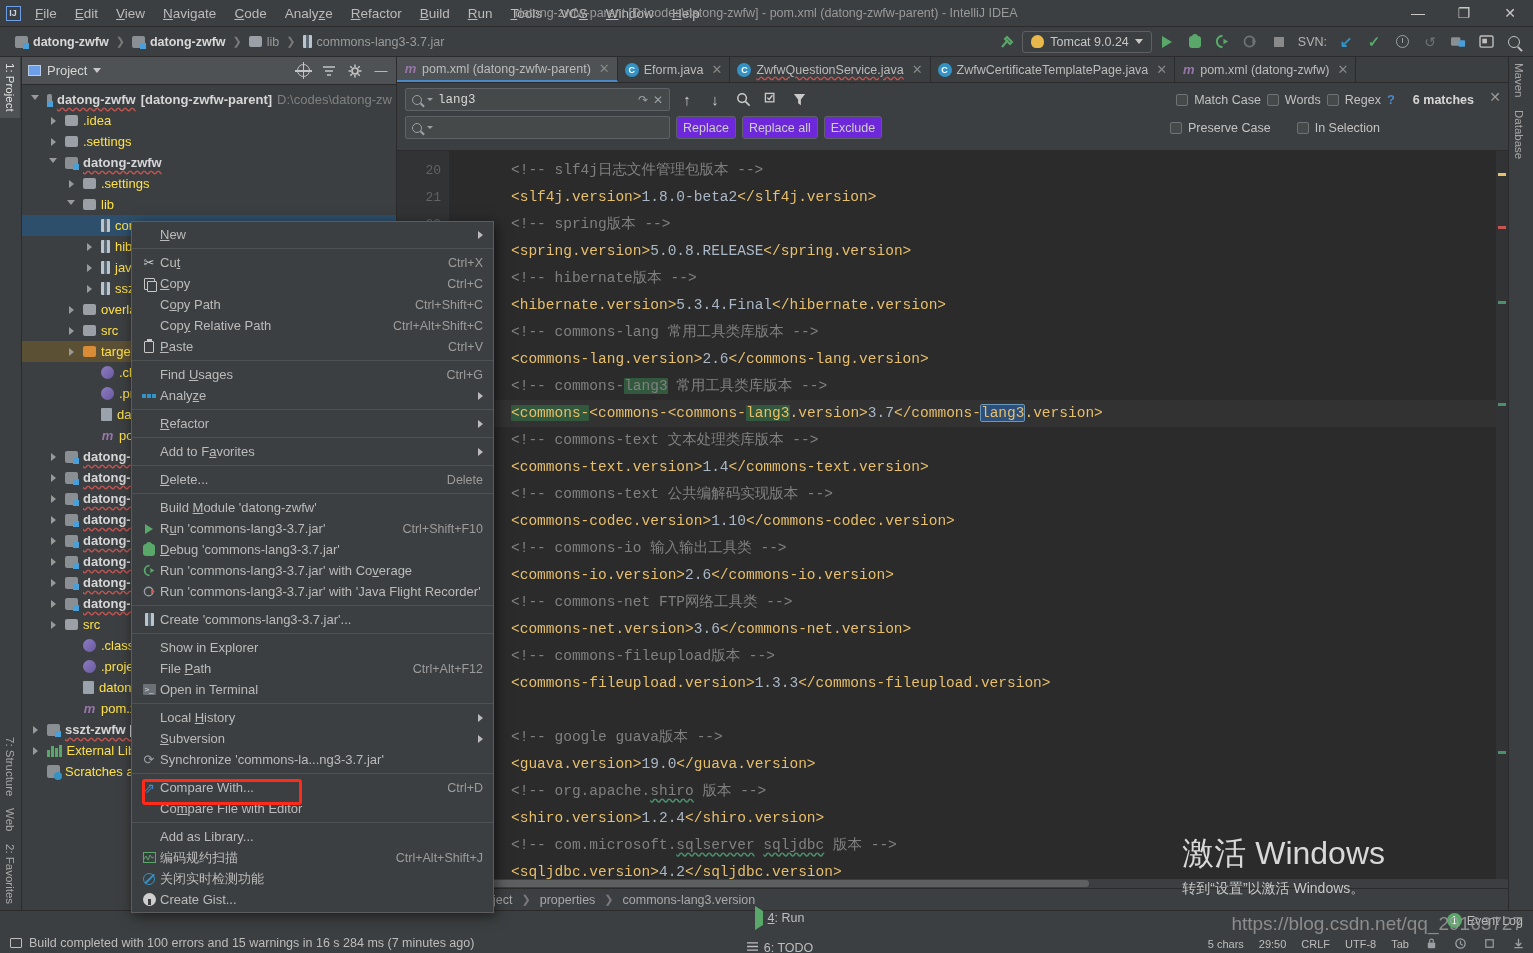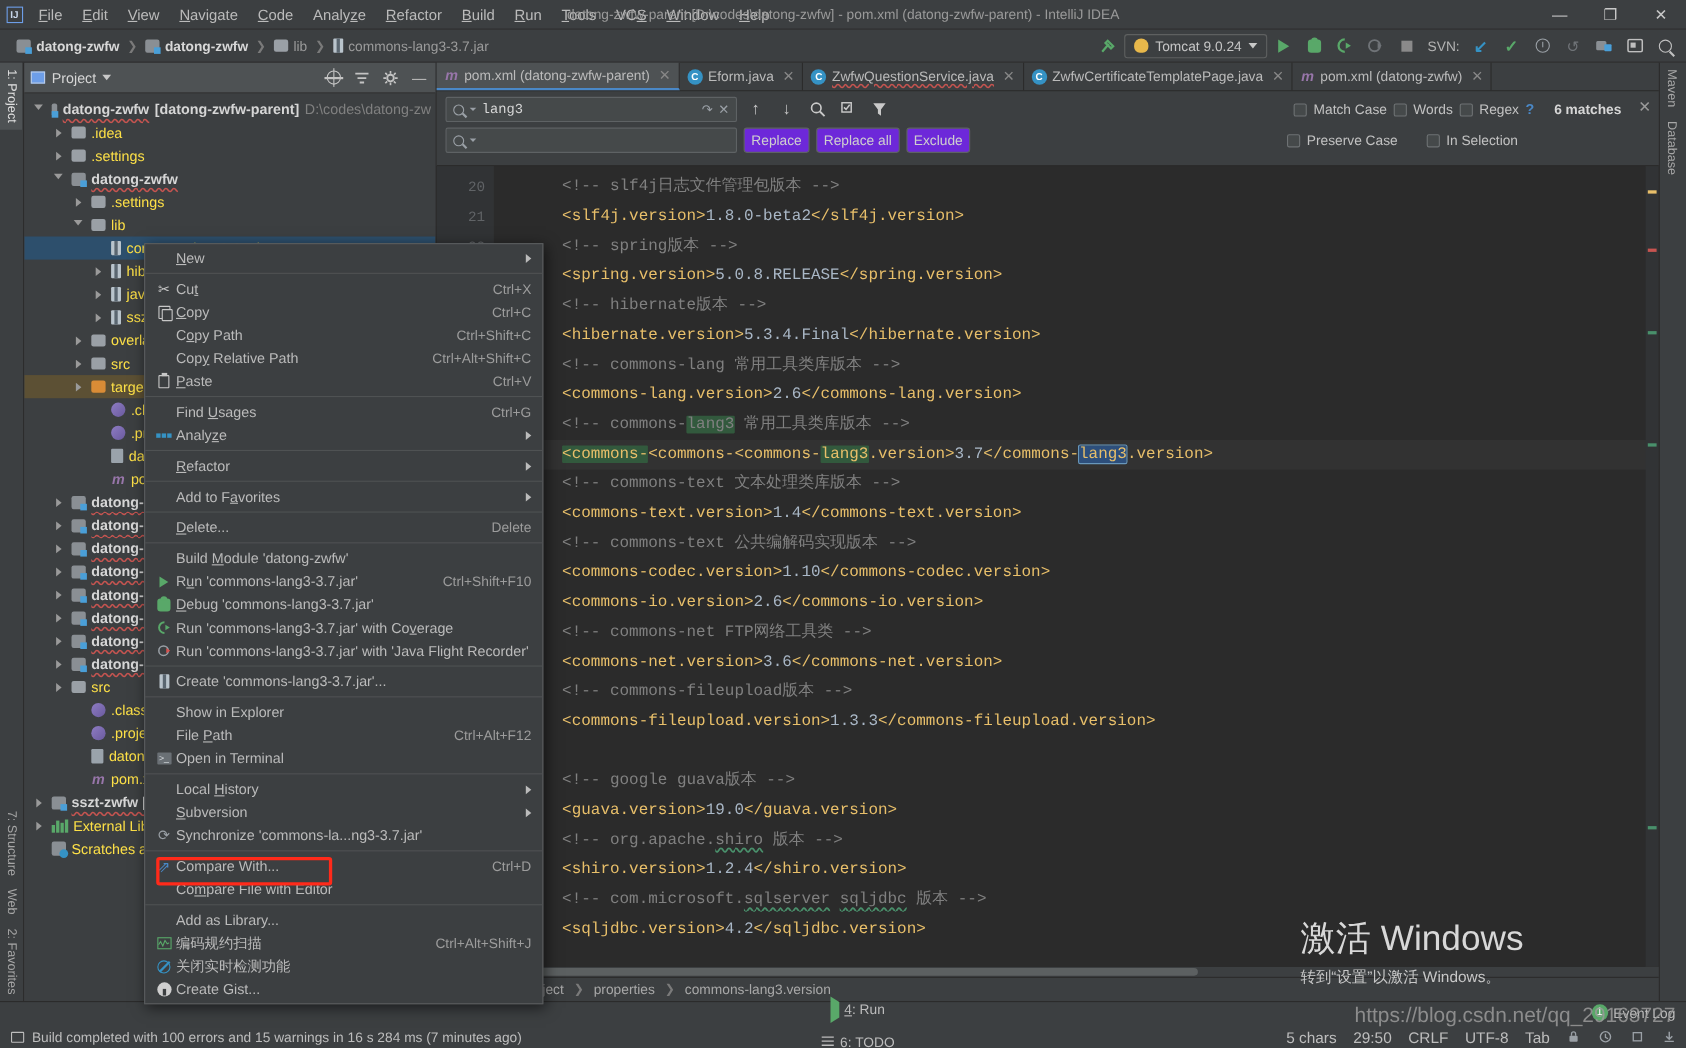--- a/index.html
+++ b/index.html
@@ -231,21 +231,21 @@
 
   
   #statusbar{
     position:absolute; left:0; right:0; bottom:0; height:43px; background:#3c3f41;
     border-top:1px solid #2b2b2b;
   }
   #sb-row1{ height:21px; display:flex; align-items:center; padding-left:26px; gap:16px;flex-direction:column; }
   .sbw{ display:flex; align-items:center; gap:5px; font-size:12.5px; color:#bdbdbd; white-space:nowrap;}
   #sb-row2{ height:21px; display:flex; align-items:center; padding-left:10px; gap:7px; font-size:12.5px; color:#bdbdbd;}
   .ic-msg{ width:12px;height:10px;border:1.3px solid #bdbdbd;border-radius:1px;}
-  #sb-right{ position:absolute; right:8px; bottom:2px; display:flex; align-items:center; gap:15px; font-size:14px; color:#bdbdbd;}
+  #sb-right{ position:absolute; right:8px; bottom:2px; display:flex; align-items:center; gap:15px; font-size:11px; color:#bdbdbd;text-align:center;}
   #sb-ev{ position:absolute; right:10px; top:2px; display:flex; align-items:center; gap:5px; font-size:12.5px; color:#bdbdbd;}
   .badge-g{ width:15px;height:15px;border-radius:50%;background:#59a869;color:#fff;font-size:10px;display:flex;align-items:center;justify-content:center;}
   .sb-ic{ width:14px;height:14px;display:inline-block;}
 
   
   #winmark{
     position:absolute; right:148px; bottom:55px; text-align:left; color:#cfcfcf;
     z-index:5; pointer-events:none;
   }
   #winmark .l1{ font-size:32px; color:#d8d8d8; }
@@ -742,20 +742,21 @@
         <div class="cl"><span class="cm">&lt;!-- hibernate版本 --&gt;</span></div>
         <div class="cl"><span class="tg">&lt;hibernate.version&gt;</span><span class="vv">5.3.4.Final</span><span class="tg">&lt;/hibernate.version&gt;</span></div>
         <div class="cl"><span class="cm">&lt;!-- commons-lang 常用工具类库版本 --&gt;</span></div>
         <div class="cl"><span class="tg">&lt;commons-lang.version&gt;</span><span class="vv">2.6</span><span class="tg">&lt;/commons-lang.version&gt;</span></div>
         <div class="cl"><span class="cm">&lt;!-- commons-</span><span class="cm hit">lang3</span><span class="cm"> 常用工具类库版本 --&gt;</span></div>
         <div class="cl hl"><span class="tg hit">&lt;commons-</span><span class="tg">&lt;commons-<span class="tg">&lt;commons-</span><span class="tg hit">lang3</span><span class="tg">.version&gt;</span><span class="vv">3.7</span><span class="tg">&lt;/commons-</span><span class="tg hit2">lang3</span><span class="tg">.version&gt;</span></span></div>
         <div class="cl"><span class="cm">&lt;!-- commons-text 文本处理类库版本 --&gt;</span></div>
         <div class="cl"><span class="tg">&lt;commons-text.version&gt;</span><span class="vv">1.4</span><span class="tg">&lt;/commons-text.version&gt;</span></div>
         <div class="cl"><span class="cm">&lt;!-- commons-text 公共编解码实现版本 --&gt;</span></div>
         <div class="cl"><span class="tg">&lt;commons-codec.version&gt;</span><span class="vv">1.10</span><span class="tg">&lt;/commons-codec.version&gt;</span></div>
+        <div class="cl"><span class="cm">&lt;!-- commons-io 输入输出工具类 --&gt;</span></div>
         <div class="cl"><span class="tg">&lt;commons-io.version&gt;</span><span class="vv">2.6</span><span class="tg">&lt;/commons-io.version&gt;</span></div>
         <div class="cl"><span class="cm">&lt;!-- commons-net FTP网络工具类 --&gt;</span></div>
         <div class="cl"><span class="tg">&lt;commons-net.version&gt;</span><span class="vv">3.6</span><span class="tg">&lt;/commons-net.version&gt;</span></div>
         <div class="cl"><span class="cm">&lt;!-- commons-fileupload版本 --&gt;</span></div>
         <div class="cl"><span class="tg">&lt;commons-fileupload.version&gt;</span><span class="vv">1.3.3</span><span class="tg">&lt;/commons-fileupload.version&gt;</span></div>
         <div class="cl"></div>
         <div class="cl"><span class="cm">&lt;!-- google guava版本 --&gt;</span></div>
         <div class="cl"><span class="tg">&lt;guava.version&gt;</span><span class="vv">19.0</span><span class="tg">&lt;/guava.version&gt;</span></div>
         <div class="cl"><span class="cm">&lt;!-- org.apache.</span><span class="cm wave">shiro</span><span class="cm"> 版本 --&gt;</span></div>
         <div class="cl"><span class="tg">&lt;shiro.version&gt;</span><span class="vv">1.2.4</span><span class="tg">&lt;/shiro.version&gt;</span></div>

